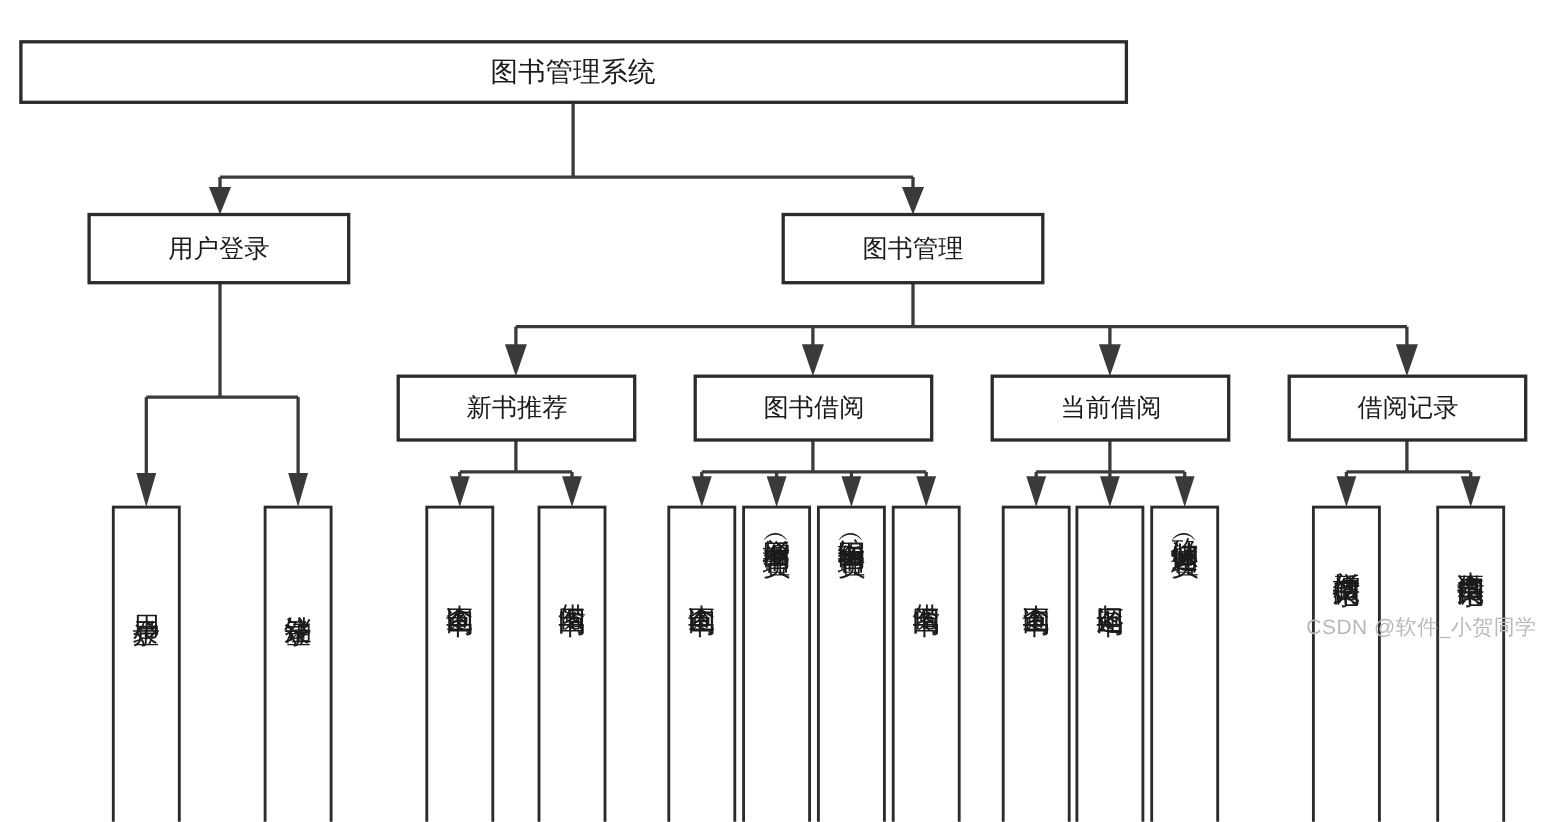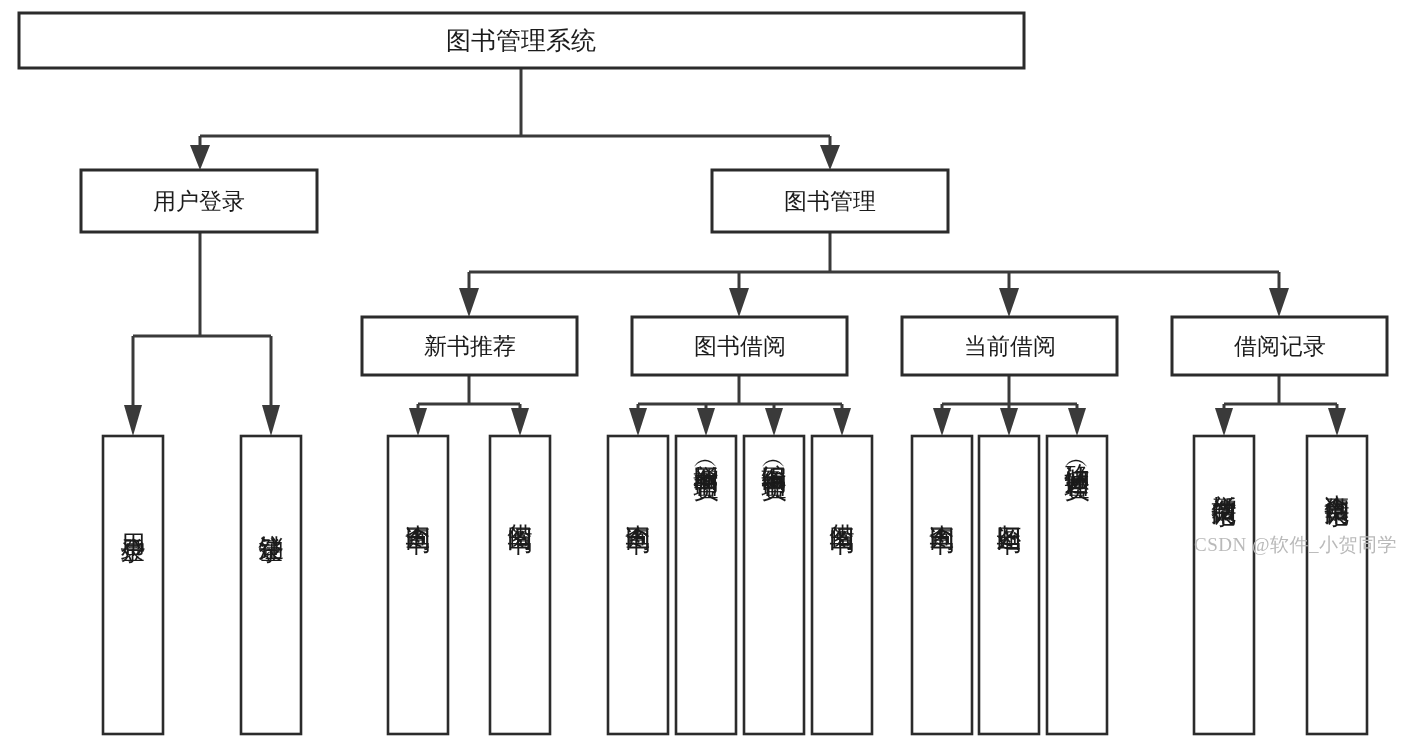--- a/index.html
+++ b/index.html
@@ -11,20 +11,21 @@
     width: 1405px;
     height: 747px;
     overflow: hidden;
     font-family: "DejaVu Sans", "Liberation Sans", sans-serif;
   }
   #diagram-root {
     position: relative;
     width: 1405px;
     height: 562px;
     background: #ffffff;
+    margin-top: 25px;
   }
   svg.diagram-canvas {
     position: absolute;
     top: 0;
     left: 0;
     width: 1405px;
     height: 747px;
     display: block;
   }
   .node-box {
@@ -71,21 +72,21 @@
     font-size: 25px;
     line-height: 1.08;
     letter-spacing: 2px;
     color: #1b1b1b;
     white-space: nowrap;
   }
   .watermark {
     position: absolute;
     right: 8px;
     bottom: 4px;
-    font-family: Liberation Serif, serif;
+    font-family: Liberation Sans, sans-serif;
     font-size: 19px;
     color: #b9b9b9;
     letter-spacing: 0.5px;
     white-space: nowrap;
   }
 </style>
 </head>
 <body>
 
 <div id="diagram-root">

